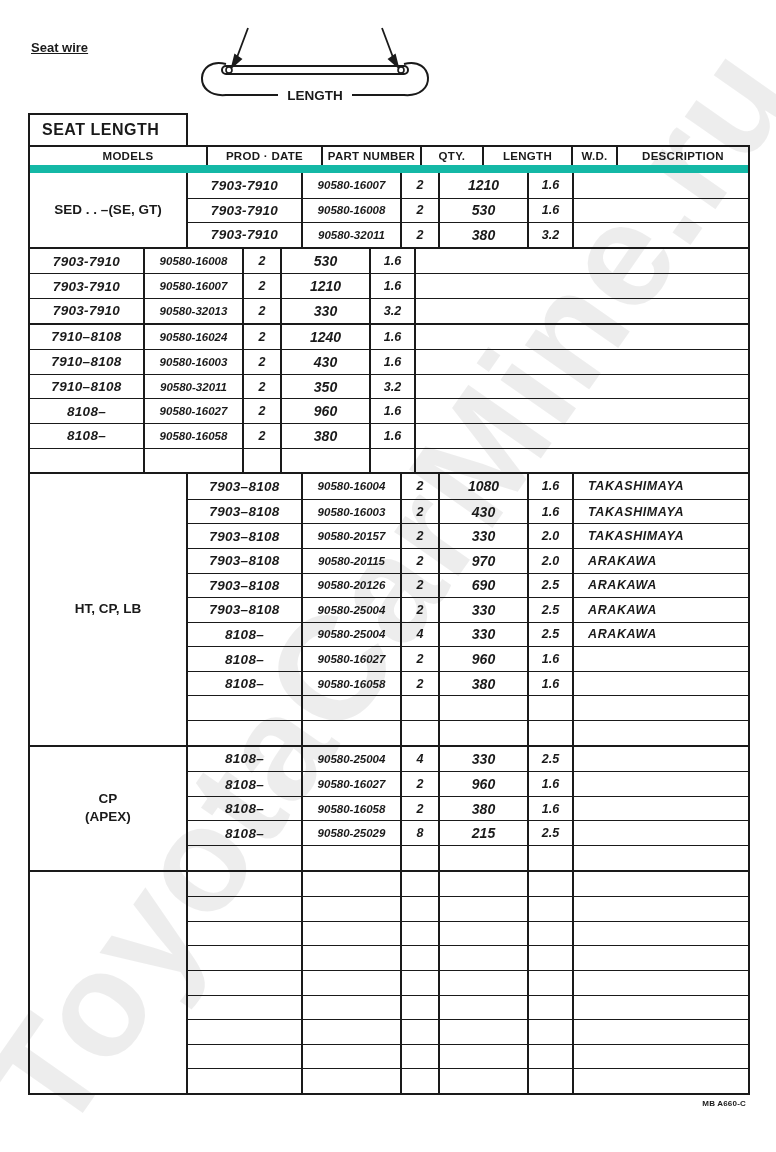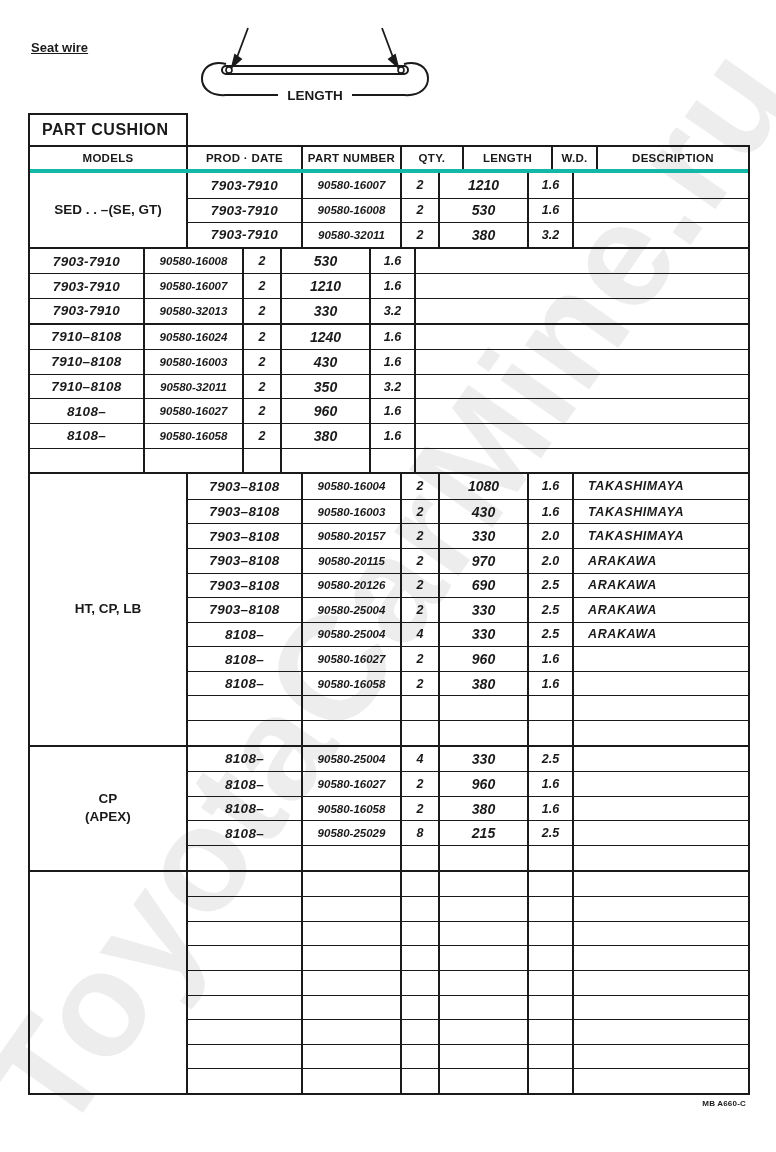--- a/index.html
+++ b/index.html
@@ -39,22 +39,22 @@
     background: transparent; z-index: 2;
   }
   .parts-table {
     position: absolute; left: 28px; top: 145px;
     width: 722px;
     border: 2.5px solid #1a1a1a;
     z-index: 2;
   }
   .header-row {
     display: flex; height: 26px;
-    border-bottom: 4px solid #14b8a6;
-    font-weight: bold; font-size: 11.5px;
+    border-bottom: 8px solid #14b8a6;
+    font-weight: bold; font-size: 11.5px; padding-left: 20px;
   }
   .hcell {
     display: flex; align-items: center; justify-content: center;
     border-right: 2px solid #1a1a1a;
     letter-spacing: 0.3px;
   }
   .hcell.c0 { width: 158px; }
   .hcell.c1 { width: 115px; }
   .hcell.c2 { width: 99px; }
   .hcell.c3 { width: 62px; }
@@ -115,21 +115,21 @@
     <polygon points="206,41 197,33 203,29"></polygon>
   </g>
 
   <g stroke="#1a1a1a" stroke-width="2" fill="none">
     <path d="M 34 38 C 4 30, 0 72, 34 69 L 86 69"></path>
     <path d="M 212 38 C 242 30, 246 72, 212 69 L 160 69"></path>
   </g>
   <text x="123" y="74" text-anchor="middle" font-size="13.5" font-weight="bold" font-family="Liberation Sans, sans-serif" fill="#1a1a1a">LENGTH</text>
 </svg>
 
-<div class="title-box">PART CUSHION</div>
+<div class="title-box">SEAT LENGTH</div>
 
 <div class="parts-table">
   <div class="header-row">
       <div class="hcell c0">MODELS</div>
       <div class="hcell c1">PROD · DATE</div>
       <div class="hcell c2">PART NUMBER</div>
       <div class="hcell c3">QTY.</div>
       <div class="hcell c4">LENGTH</div>
       <div class="hcell c5">W.D.</div>
       <div class="hcell c6">DESCRIPTION</div>

